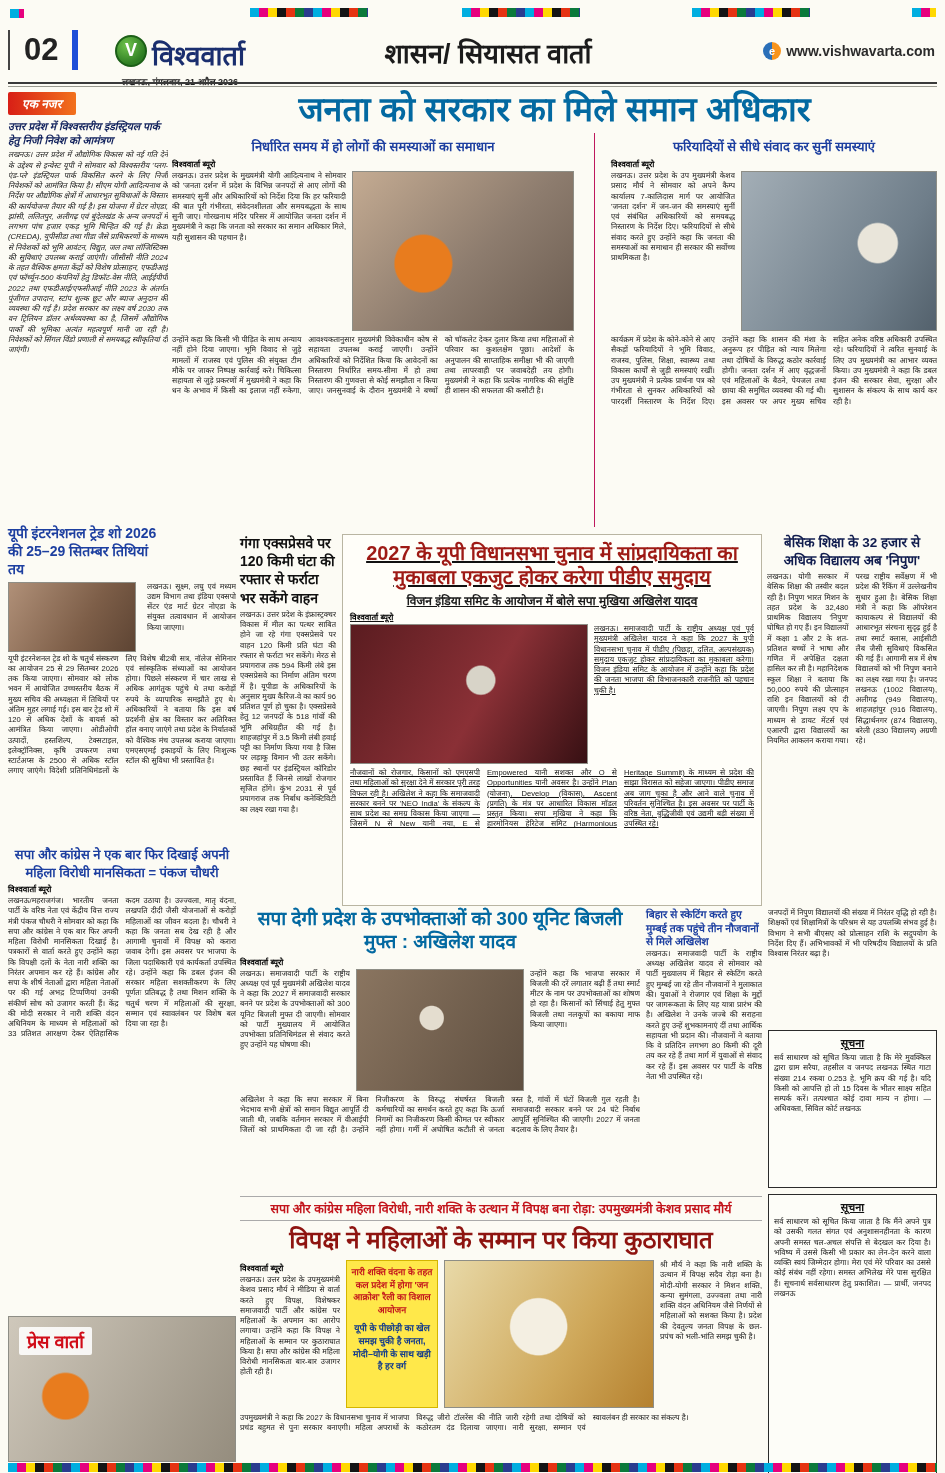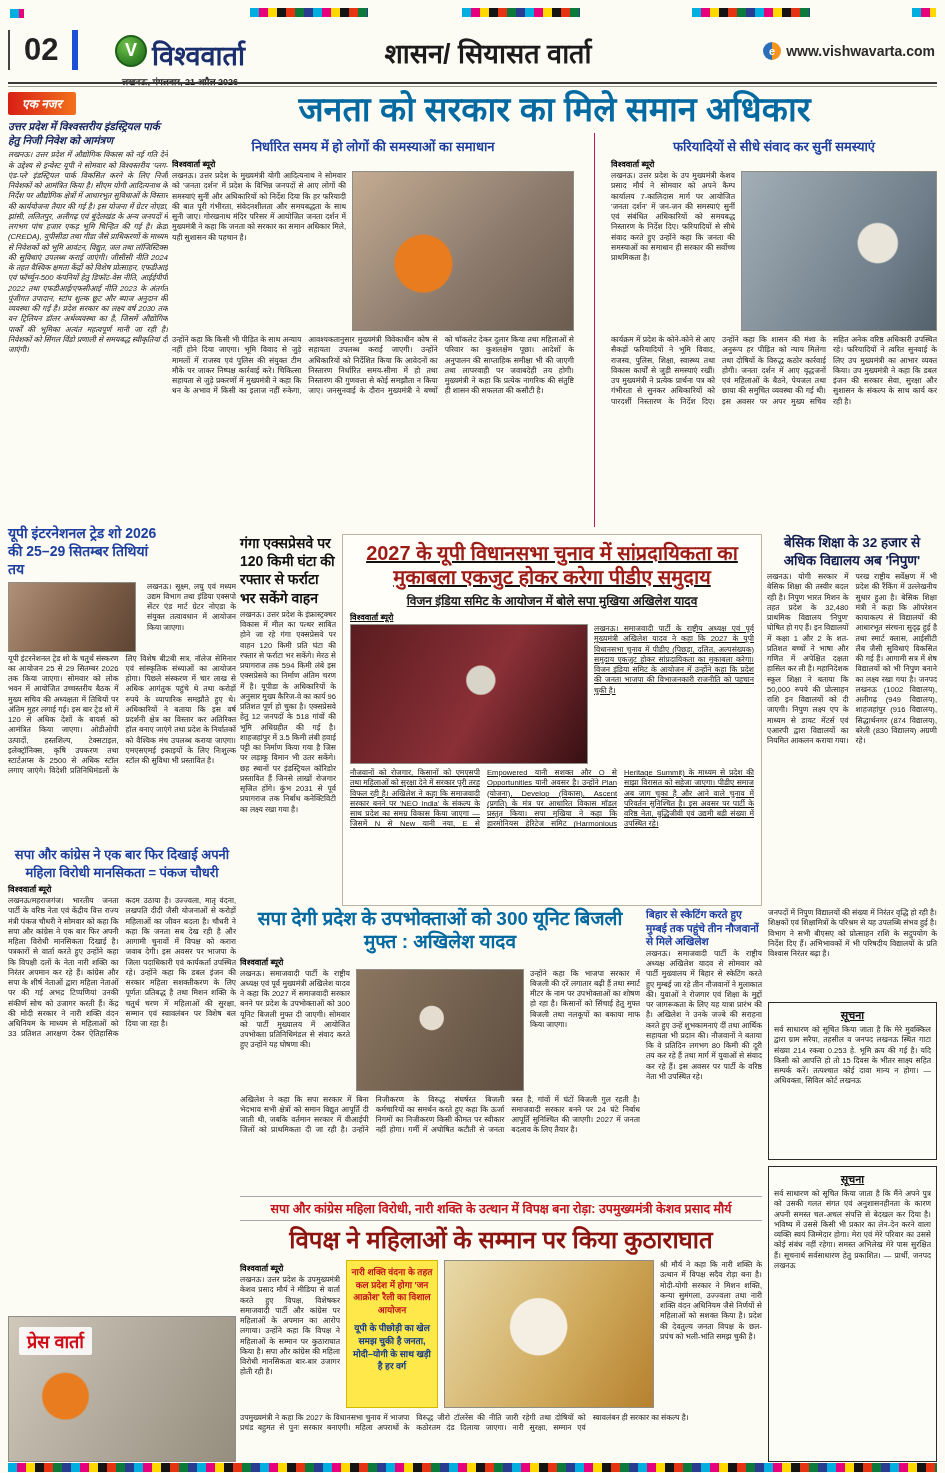--- a/index.html
+++ b/index.html
@@ -38,21 +38,21 @@
   .half{overflow:hidden;}
   .half + .half{border-left:1px solid #be185d;padding-left:16px;margin-left:12px;}
   .half-flex{display:flex;gap:6px;}
   .pda-box{border:1px solid #b9b5a2;background:#fffef9;padding:6px 7px;}
   .pda-hl{font-size:20px;text-align:center;line-height:1.2;}
   .pda-sub{font-size:12px;font-weight:bold;text-align:center;color:#1c1c1c;margin-top:3px;}
   .nipun-hl{font-size:13.5px;font-weight:bold;color:#101c4e;line-height:1.3;text-align:center;margin-bottom:3px;}
   .mahila-hl{font-size:13px;line-height:1.35;text-align:center;}
   .bijli-hl{font-size:19px;text-align:center;line-height:1.2;}
   .skate-hl{font-size:10.5px;line-height:1.3;}
-  .notice{border:1.6px solid #2b2b2b;padding:4px 5px;background:#fdfdf8;}
+  .notice{border:1.6px solid #2b2b2b;padding:4px 5px;background:#fdfdf8;margin-top:28px;}
   .notice-title{text-align:center;font-weight:bold;font-size:11px;text-decoration:underline;margin-bottom:3px;}
   .strapline{font-size:12.5px;text-align:center;color:#c3151c;font-weight:bold;border-top:1px solid #aaa;border-bottom:1px solid #aaa;padding:3px 0;}
   .kuthar-hl{font-size:24px;text-align:center;color:#8e1410;font-weight:bold;line-height:1.15;}
   .yellow-box{background:#ffe84a;border:1px solid #d4b500;padding:5px 4px;color:#c3151c;font-weight:bold;font-size:9px;line-height:1.4;text-align:center;flex:none;}
   .yellow-box p + p{margin-top:6px;color:#123a8c;}
   .press-label{position:absolute;top:10px;left:10px;color:#d00c18;font-weight:bold;font-size:18px;background:rgba(255,255,255,.88);padding:2px 8px;border-radius:2px;}
   
   .ph-cm{background:radial-gradient(circle at 32% 58%,#e87c1e 0 16%,rgba(0,0,0,0) 17%),linear-gradient(135deg,#c4ab92,#8d7c6e 55%,#6b5c50);}
   .ph-dcm{background:radial-gradient(circle at 70% 45%,#e9e5da 0 12%,rgba(0,0,0,0) 13%),linear-gradient(120deg,#a3aeb6,#6f7e8a 70%,#53616c);}
   .ph-trade{background:linear-gradient(120deg,#b09078,#7d5e48 60%,#5d4433);}

